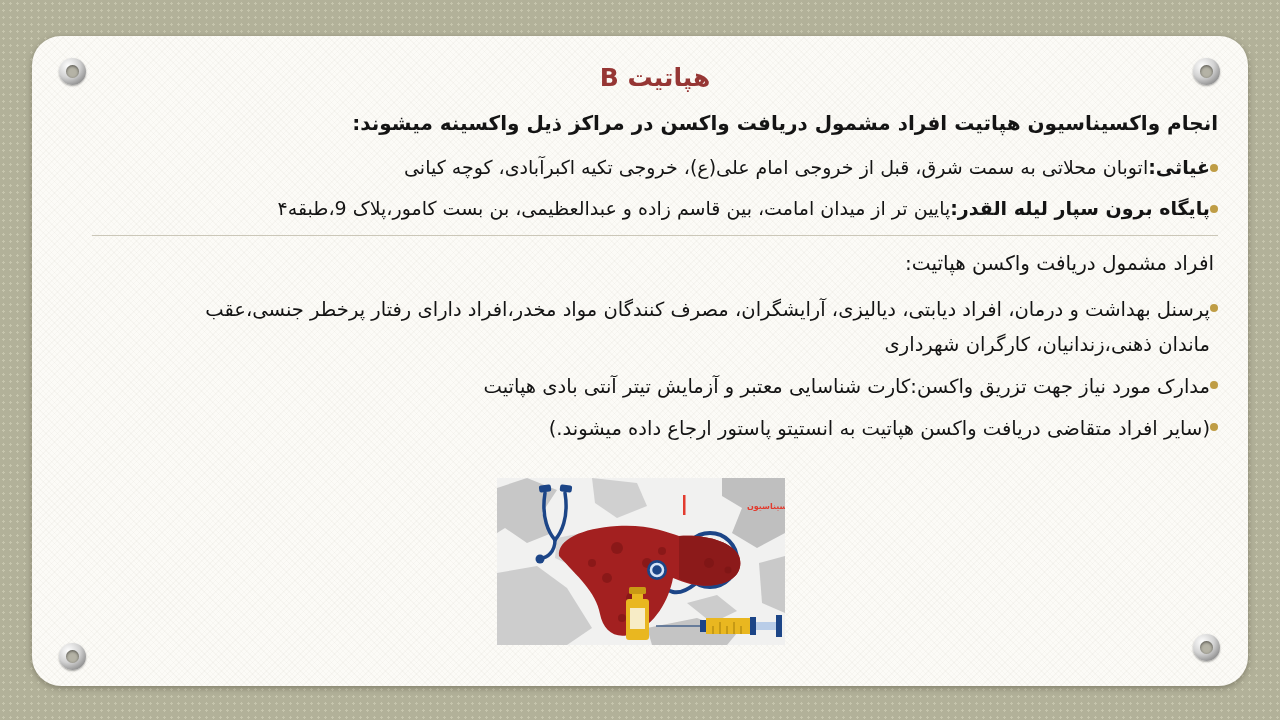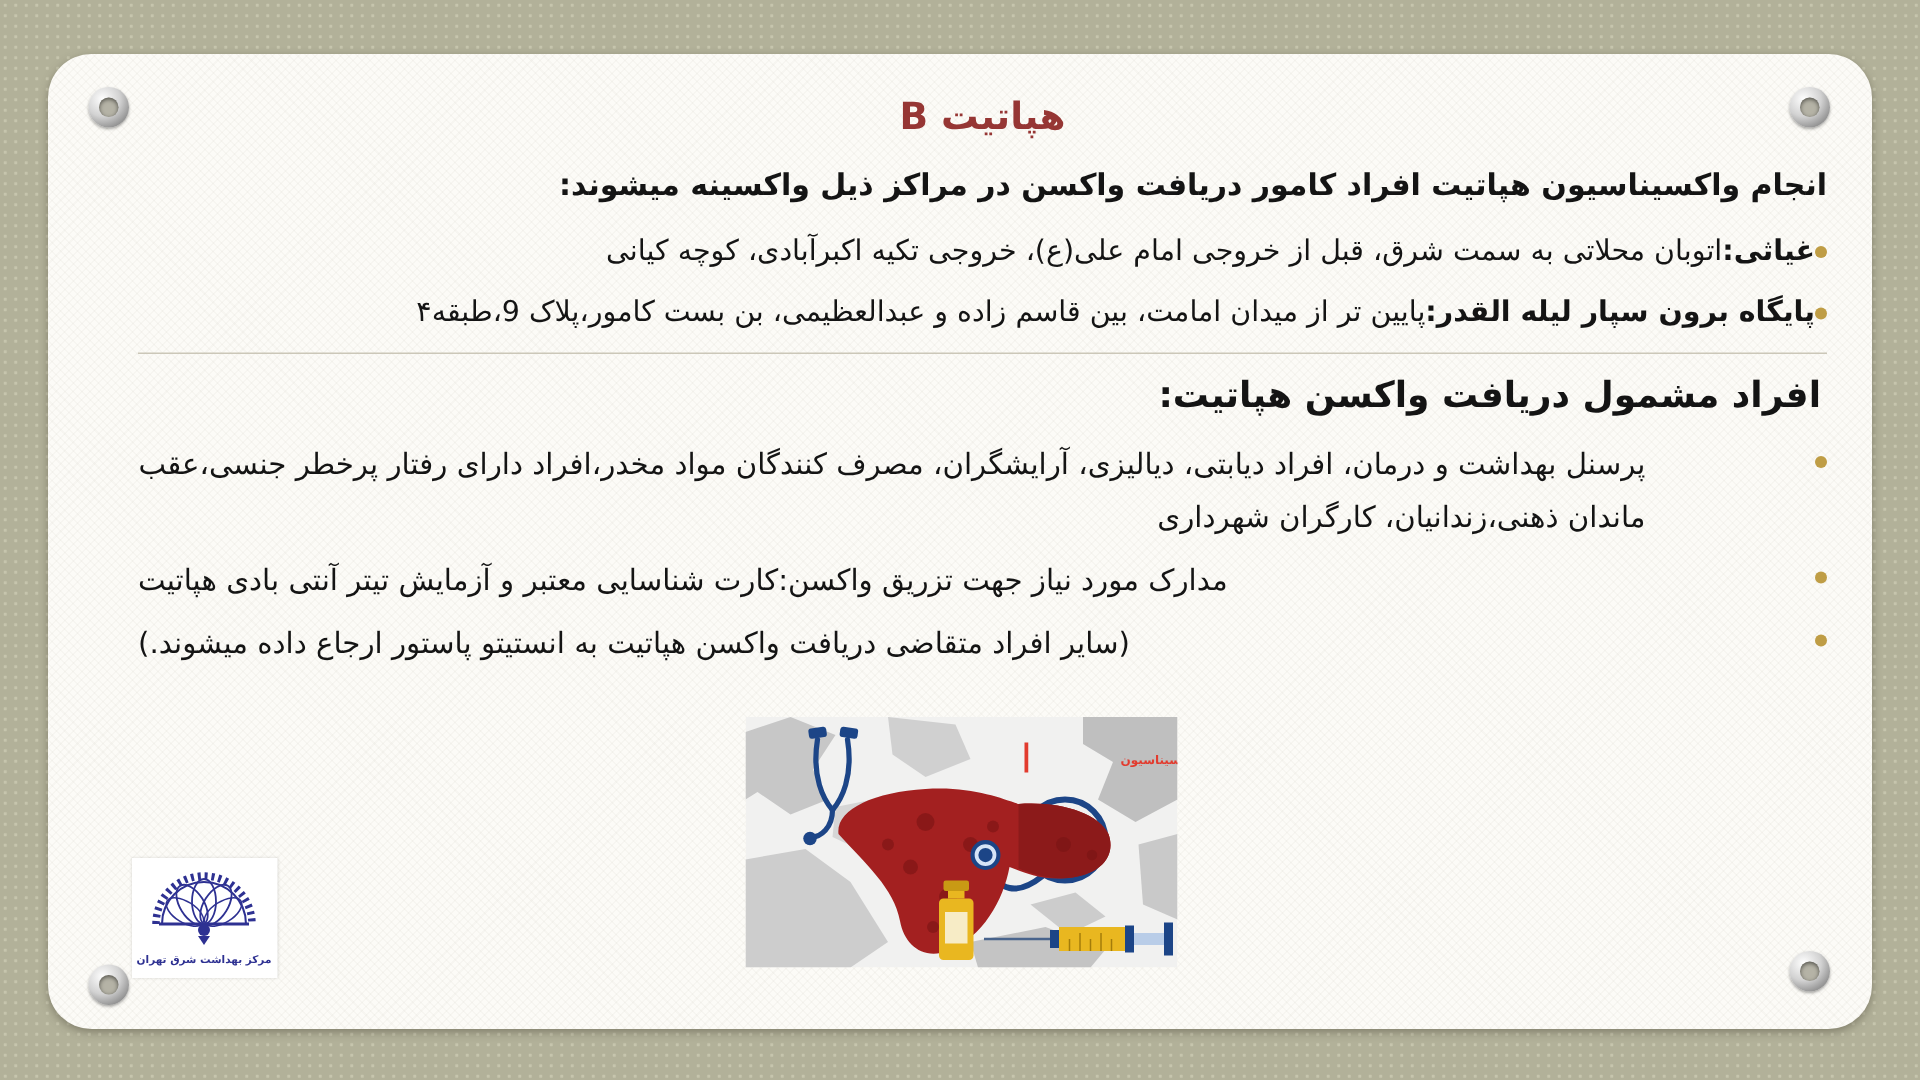--- a/index.html
+++ b/index.html
@@ -40,40 +40,40 @@
   .intro{font-size:20px;font-weight:700;line-height:30px;margin:0 0 14px 0;}
   ul{list-style:none;margin:0;padding:0;}
   li{display:flex;align-items:flex-start;gap:0;}
   .dot{
     flex:0 0 auto;width:8px;height:8px;border-radius:50%;
     background:#bf9d45;margin-top:12px;
   }
   .centers li{font-size:19px;line-height:30px;margin-bottom:11px;}
   .centers b{font-weight:700;}
   .sep{border:none;border-top:1px solid #cbc7b8;margin:12px 0 10px 0;}
-  .subheading{font-size:24px;font-weight:700;line-height:34px;margin:0 4px 12px 0;}
-  .eligible li{font-size:19.5px;line-height:35px;margin-bottom:7px;justify-content:space-between;}
+  .subheading{font-size:20px;font-weight:400;line-height:34px;margin:0 4px 12px 0;}
+  .eligible li{font-size:19.5px;line-height:35px;margin-bottom:7px;}
   .eligible .txt{max-width:1005px;}
   .illustration{position:absolute;left:465px;top:442px;width:288px;height:167px;}
   .logo{position:absolute;left:56px;top:536px;width:97px;height:80px;background:#ffffff;box-shadow:0 0 2px rgba(0,0,0,.15);}
 </style>
 </head>
 <body>
 
 <div class="card">
 
   <div class="grommet g-tl"></div>
   <div class="grommet g-tr"></div>
   <div class="grommet g-bl"></div>
   <div class="grommet g-br"></div>
 
   <div class="content">
     <h1 class="title">هپاتیت B</h1>
 
-    <p class="intro">انجام واکسیناسیون هپاتیت افراد کامور دریافت واکسن در مراکز ذیل واکسینه میشوند:</p>
+    <p class="intro">انجام واکسیناسیون هپاتیت افراد مشمول دریافت واکسن در مراکز ذیل واکسینه میشوند:</p>
 
     <ul class="centers">
       <li>
         <span class="dot"></span>
         <span class="txt"><b>غیاثی:</b><span>اتوبان محلاتی به سمت شرق، قبل از خروجی امام علی(ع)، خروجی تکیه اکبرآبادی، کوچه کیانی</span></span>
       </li>
       <li>
         <span class="dot"></span>
         <span class="txt"><b>پایگاه برون سپار لیله القدر:</b><span>پایین تر از میدان امامت، بین قاسم زاده و عبدالعظیمی، بن بست کامور،پلاک 9،طبقه۴</span></span>
       </li>
@@ -165,31 +165,14 @@
         <rect x="279" y="137" width="6" height="22" fill="#1c4587"></rect>
       </g>
 
       <g>
         <rect x="186" y="17" width="2.5" height="20" fill="#e23b2e"></rect>
         <text x="250" y="31" text-anchor="end" font-size="8" fill="#e23b2e" style="direction:rtl;font-weight:bold">هپاتیت و واکسیناسیون</text>
       </g>
     </svg>
   </div>
 
-  <div class="logo">
-    <svg viewBox="0 0 97 80" width="97" height="80" xmlns="http://www.w3.org/2000/svg">
-      <g stroke="#2e3192" fill="none">
-        <path d="M16,44 A32,32 0 0 1 80,44" stroke-width="5" stroke-dasharray="2,2.6"></path>
-        <path d="M20,44 A28,28 0 0 1 76,44" stroke-width="1.4"></path>
-        <ellipse cx="48" cy="29" rx="8" ry="15" stroke-width="1.2"></ellipse>
-        <ellipse cx="48" cy="29" rx="8" ry="15" stroke-width="1.2" transform="rotate(32 48 44)"></ellipse>
-        <ellipse cx="48" cy="29" rx="8" ry="15" stroke-width="1.2" transform="rotate(-32 48 44)"></ellipse>
-        <ellipse cx="48" cy="29" rx="7" ry="14" stroke-width="1" transform="rotate(58 48 44)"></ellipse>
-        <ellipse cx="48" cy="29" rx="7" ry="14" stroke-width="1" transform="rotate(-58 48 44)"></ellipse>
-        <line x1="18" y1="44" x2="78" y2="44" stroke-width="2"></line>
-        <circle cx="48" cy="48" r="4" fill="#2e3192" stroke="none"></circle>
-        <path d="M44,52 L52,52 L48,58 Z" fill="#2e3192" stroke="none"></path>
-      </g>
-      <text x="48" y="70" text-anchor="middle" font-size="7" fill="#2e3192" style="direction:rtl;font-weight:bold">مرکز بهداشت شرق تهران</text>
-    </svg>
-  </div>
 
 </div>
 
 </body></html>

